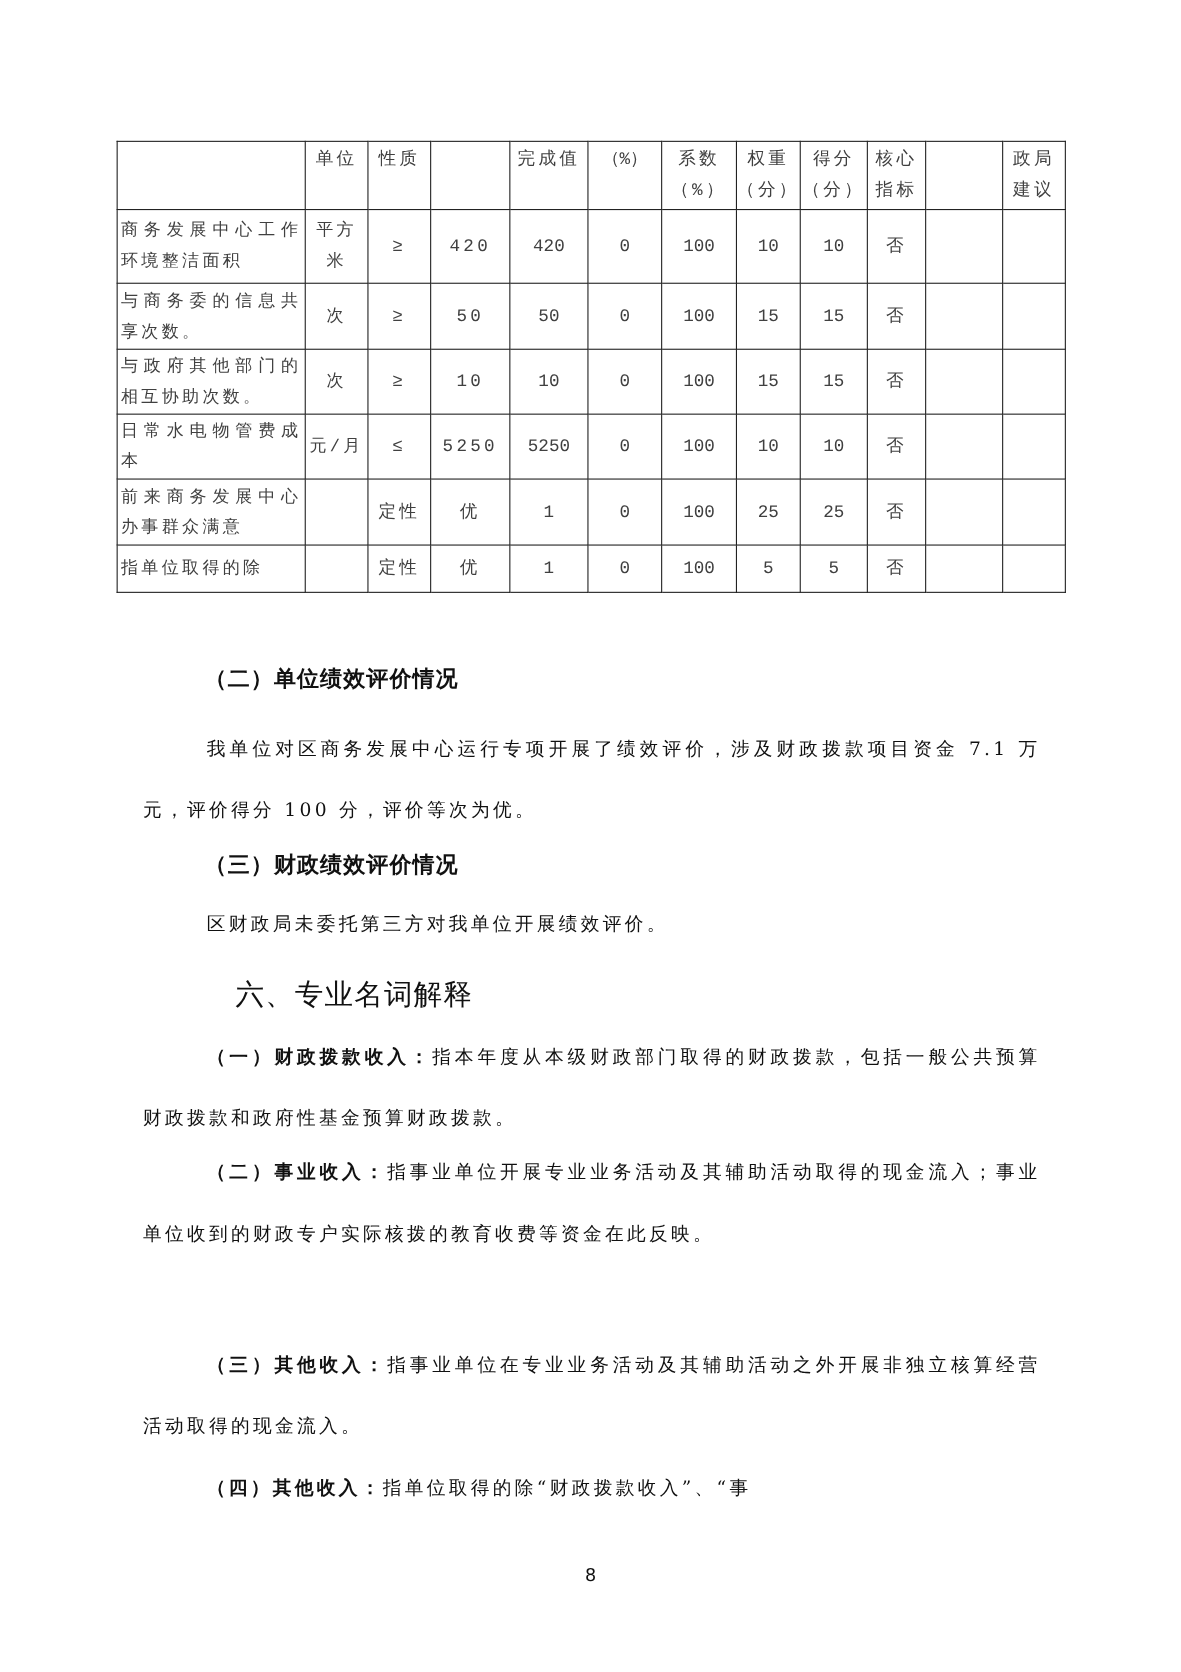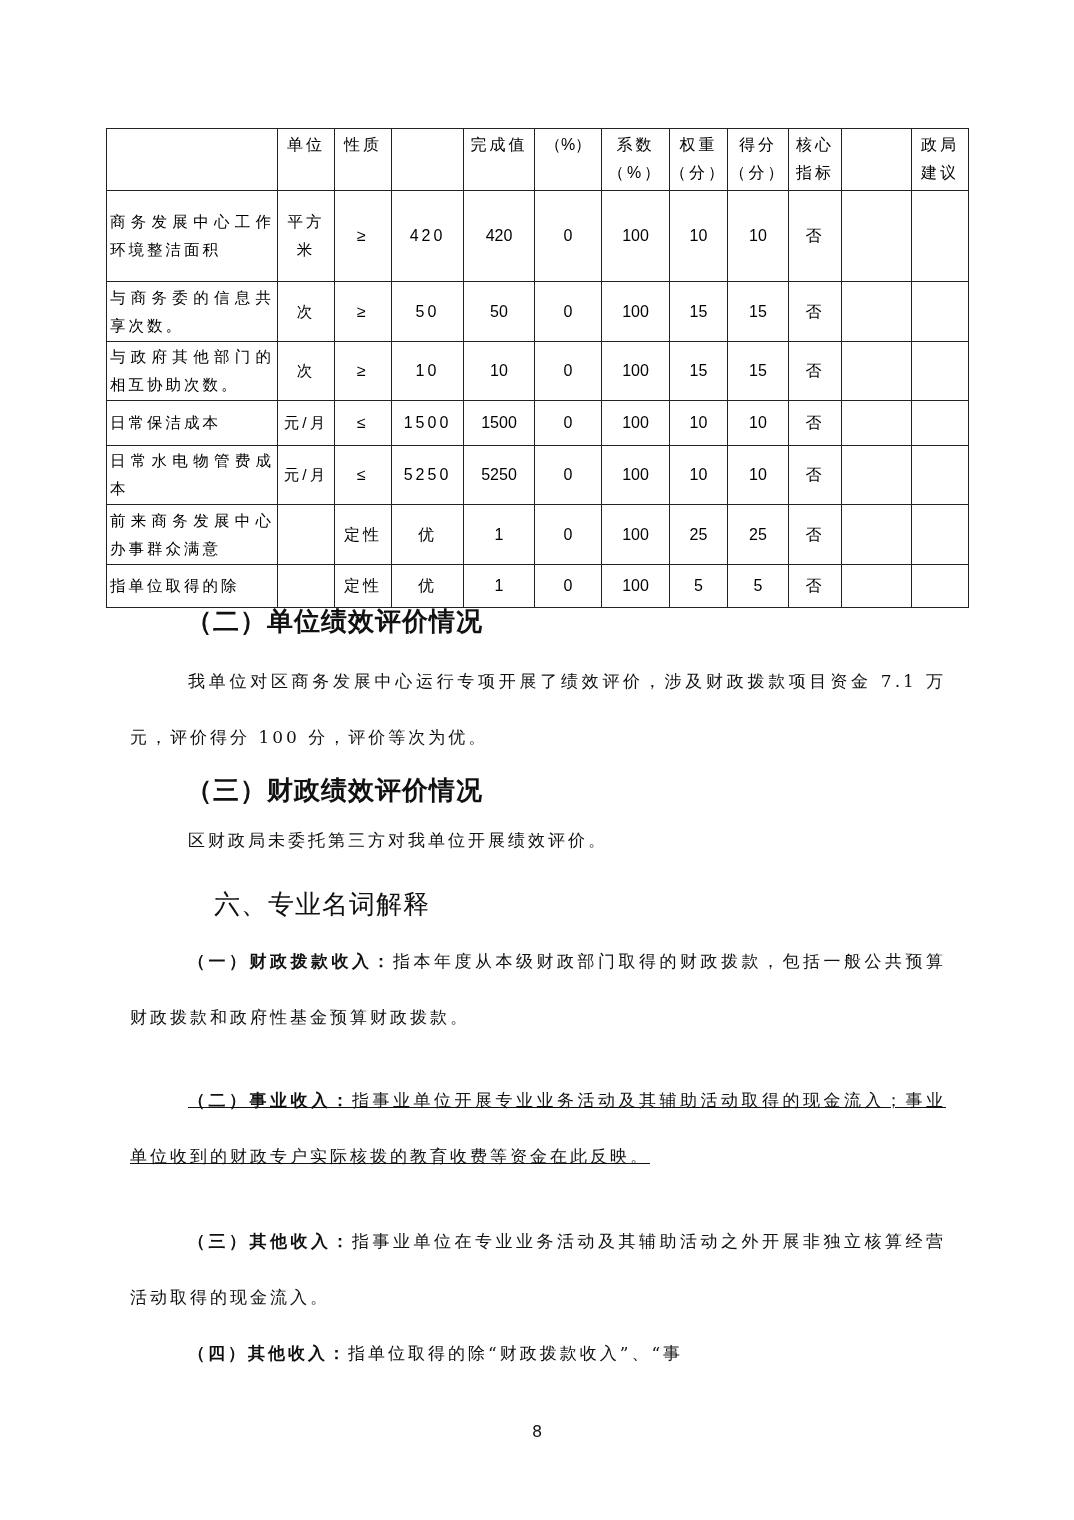--- a/index.html
+++ b/index.html
@@ -3,32 +3,32 @@
   <meta charset="utf-8">
   <style>
     html, body { margin: 0; padding: 0; background: #ffffff; }
     body {
       width: 1074px; height: 1520px; position: relative; overflow: hidden;
       font-family: "DejaVu Serif", "Liberation Serif", serif; color: #111;
     }
     .perf-table {
       position: absolute; left: 106px; top: 128px;
       border-collapse: collapse; table-layout: fixed;
-      font-family: Liberation Sans, sans-serif;
-      font-size: 16px; color: #000000;
+      font-family: Liberation Mono, monospace;
+      font-size: 16px; color: #404040;
     }
     .perf-table td {
       border: 1px solid #222; padding: 0; text-align: center; vertical-align: middle;
       line-height: 28px;
     }
     .perf-table tr.hdr td { height: 59px; vertical-align: top; line-height: 28px; padding-top: 2px; }
     .perf-table td.name { text-align: justify; text-align-last: left; padding: 0 3px; letter-spacing: 3px; font-size: 15.5px; }
     .perf-table td.unit { font-size: 15.5px; line-height: 28px; }
     .cjk { letter-spacing: 3px; }
-    .ph { position: absolute; font-weight: bold; font-size: 26px; letter-spacing: 1px; font-family: "DejaVu Serif", serif; }
+    .ph { position: absolute; font-weight: bold; font-size: 20px; letter-spacing: 1px; font-family: "DejaVu Serif", serif; }
     .para { position: absolute; left: 130px; width: 816px; font-size: 17px; line-height: 56px; letter-spacing: 3px; font-family: "DejaVu Serif", serif; text-align: justify; }
     .indent { text-indent: 58px; }
     .h6 { position: absolute; left: 188px; font-size: 26px; font-family: "DejaVu Sans", sans-serif; letter-spacing: 1px; margin-left: 26px; }
     b.term { font-weight: bold; }
     .pageno { position: absolute; left: 0; width: 1074px; top: 1422px; text-align: center; font-size: 16px; font-family: "DejaVu Sans", sans-serif; }
   </style>
 </head>
 <body>
 
 <table class="perf-table">
@@ -71,21 +71,21 @@
           <div>指标</div>
         </td>
       <td></td>
       <td class="cjk">
           <div>政局</div>
           <div>建议</div>
         </td>
     </tr>
   <tr>
         <td class="name" style="height: 58px;">商务发展中心工作环境整洁面积</td>
-        <td class="unit cjk" style="height: 58px; padding: 16px 8px;">平方米</td>
+        <td class="unit cjk" style="height: 58px; padding: 4px 8px;">平方米</td>
         <td class="cjk" style="height: 58px;">≥</td>
         <td class="cjk" style="height: 58px;">420</td>
         <td style="height: 58px;">420</td>
         <td style="height: 58px;">0</td>
         <td style="height: 58px;">100</td>
         <td style="height: 58px;">10</td>
         <td style="height: 58px;">10</td>
         <td class="cjk" style="height: 58px;">否</td>
         <td style="height: 58px;"></td>
         <td style="height: 58px;"></td>
@@ -110,34 +110,20 @@
         <td class="cjk" style="height: 58px;">≥</td>
         <td class="cjk" style="height: 58px;">10</td>
         <td style="height: 58px;">10</td>
         <td style="height: 58px;">0</td>
         <td style="height: 58px;">100</td>
         <td style="height: 58px;">15</td>
         <td style="height: 58px;">15</td>
         <td class="cjk" style="height: 58px;">否</td>
         <td style="height: 58px;"></td>
         <td style="height: 58px;"></td>
-      </tr>
-      <tr>
-        <td class="name" style="height: 44px;">日常保洁成本</td>
-        <td class="unit cjk" style="height: 44px;">元/月</td>
-        <td class="cjk" style="height: 44px;">≤</td>
-        <td class="cjk" style="height: 44px;">1500</td>
-        <td style="height: 44px;">1500</td>
-        <td style="height: 44px;">0</td>
-        <td style="height: 44px;">100</td>
-        <td style="height: 44px;">10</td>
-        <td style="height: 44px;">10</td>
-        <td class="cjk" style="height: 44px;">否</td>
-        <td style="height: 44px;"></td>
-        <td style="height: 44px;"></td>
       </tr>
       <tr>
         <td class="name" style="height: 58px; margin-left: 31px;">日常水电物管费成本</td>
         <td class="unit cjk" style="height: 58px;">元/月</td>
         <td class="cjk" style="height: 58px;">≤</td>
         <td class="cjk" style="height: 58px;">5250</td>
         <td style="height: 58px;">5250</td>
         <td style="height: 58px;">0</td>
         <td style="height: 58px;">100</td>
         <td style="height: 58px;">10</td>
@@ -179,17 +165,17 @@
 
 <div class="ph" style="left:186px; top:604px;">（二）单位绩效评价情况</div>
 <div class="para indent" style="top:653px;">我单位对区商务发展中心运行专项开展了绩效评价，涉及财政拨款项目资金 7.1 万元，评价得分 100 分，评价等次为优。</div>
 
 <div class="ph" style="left:186px; top:773px;">（三）财政绩效评价情况</div>
 <div class="para indent" style="top:812px;">区财政局未委托第三方对我单位开展绩效评价。</div>
 
 <div class="h6" style="top:887px;">六、专业名词解释</div>
 
 <div class="para indent" style="top:933px;"><b class="term">（一）财政拨款收入：</b><span>指本年度从本级财政部门取得的财政拨款，包括一般公共预算财政拨款和政府性基金预算财政拨款。</span></div>
-<div class="para indent" style="top:1072px;text-decoration:underline;"><b class="term">（二）事业收入：</b><span>指事业单位开展专业业务活动及其辅助活动取得的现金流入；事业单位收到的财政专户实际核拨的教育收费等资金在此反映。</span></div>
+<div class="para indent" style="top:1038px;"><b class="term">（二）事业收入：</b><span>指事业单位开展专业业务活动及其辅助活动取得的现金流入；事业单位收到的财政专户实际核拨的教育收费等资金在此反映。</span></div>
 <div class="para indent" style="top:1213px;"><b class="term">（三）其他收入：</b><span>指事业单位在专业业务活动及其辅助活动之外开展非独立核算经营活动取得的现金流入。</span></div>
 <div class="para indent" style="top:1325px;"><b class="term">（四）其他收入：</b><span>指单位取得的除“财政拨款收入”、“事</span></div>
 
 <div class="pageno">8</div>
 
 </body></html>

